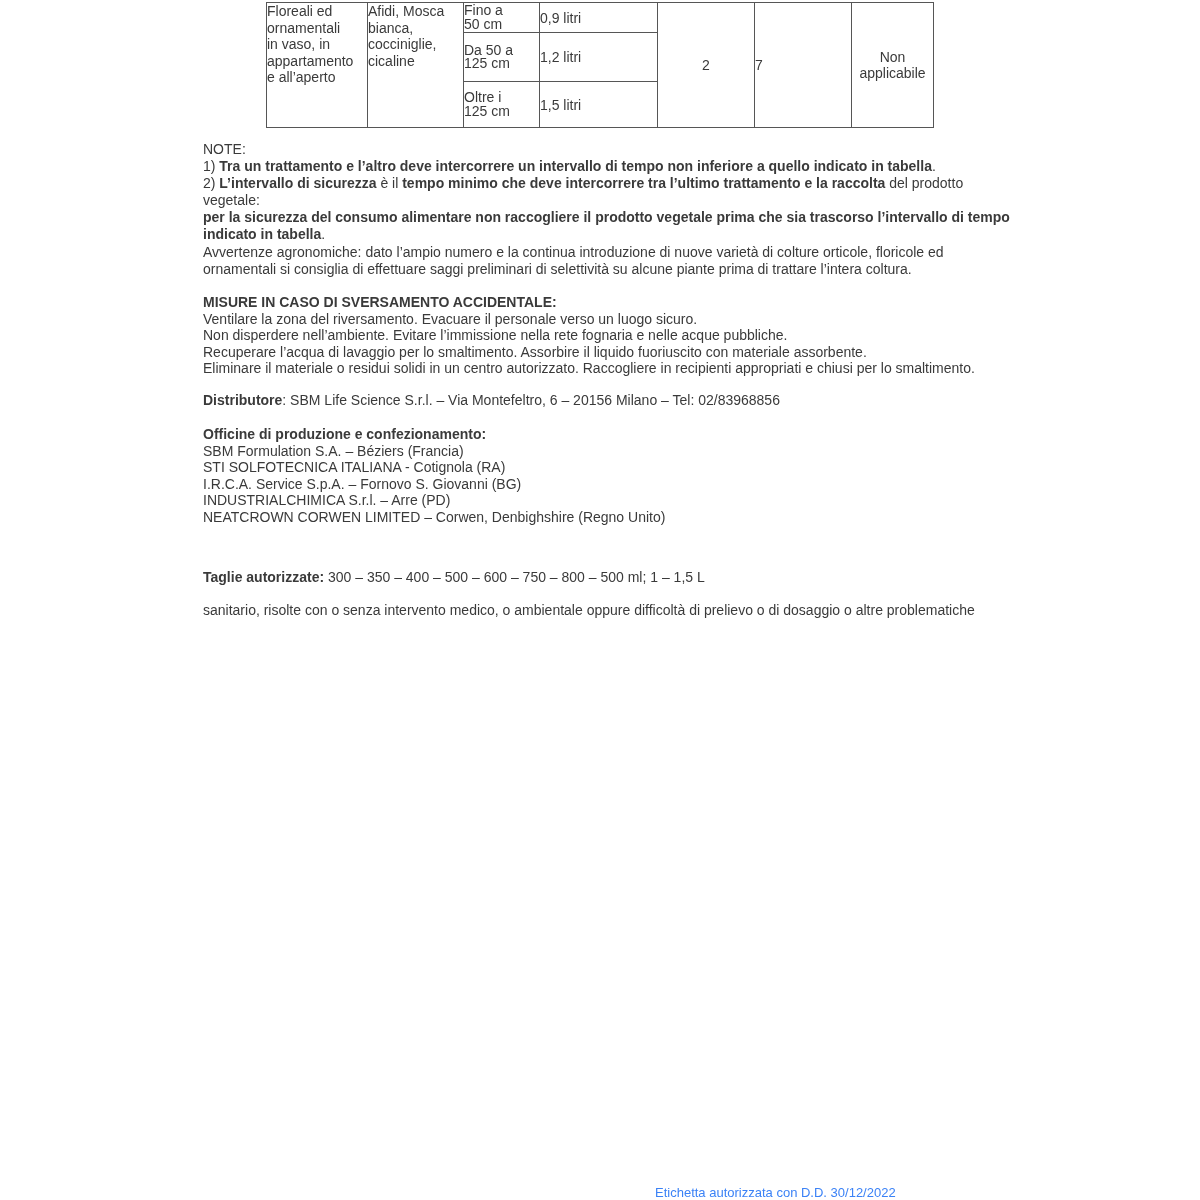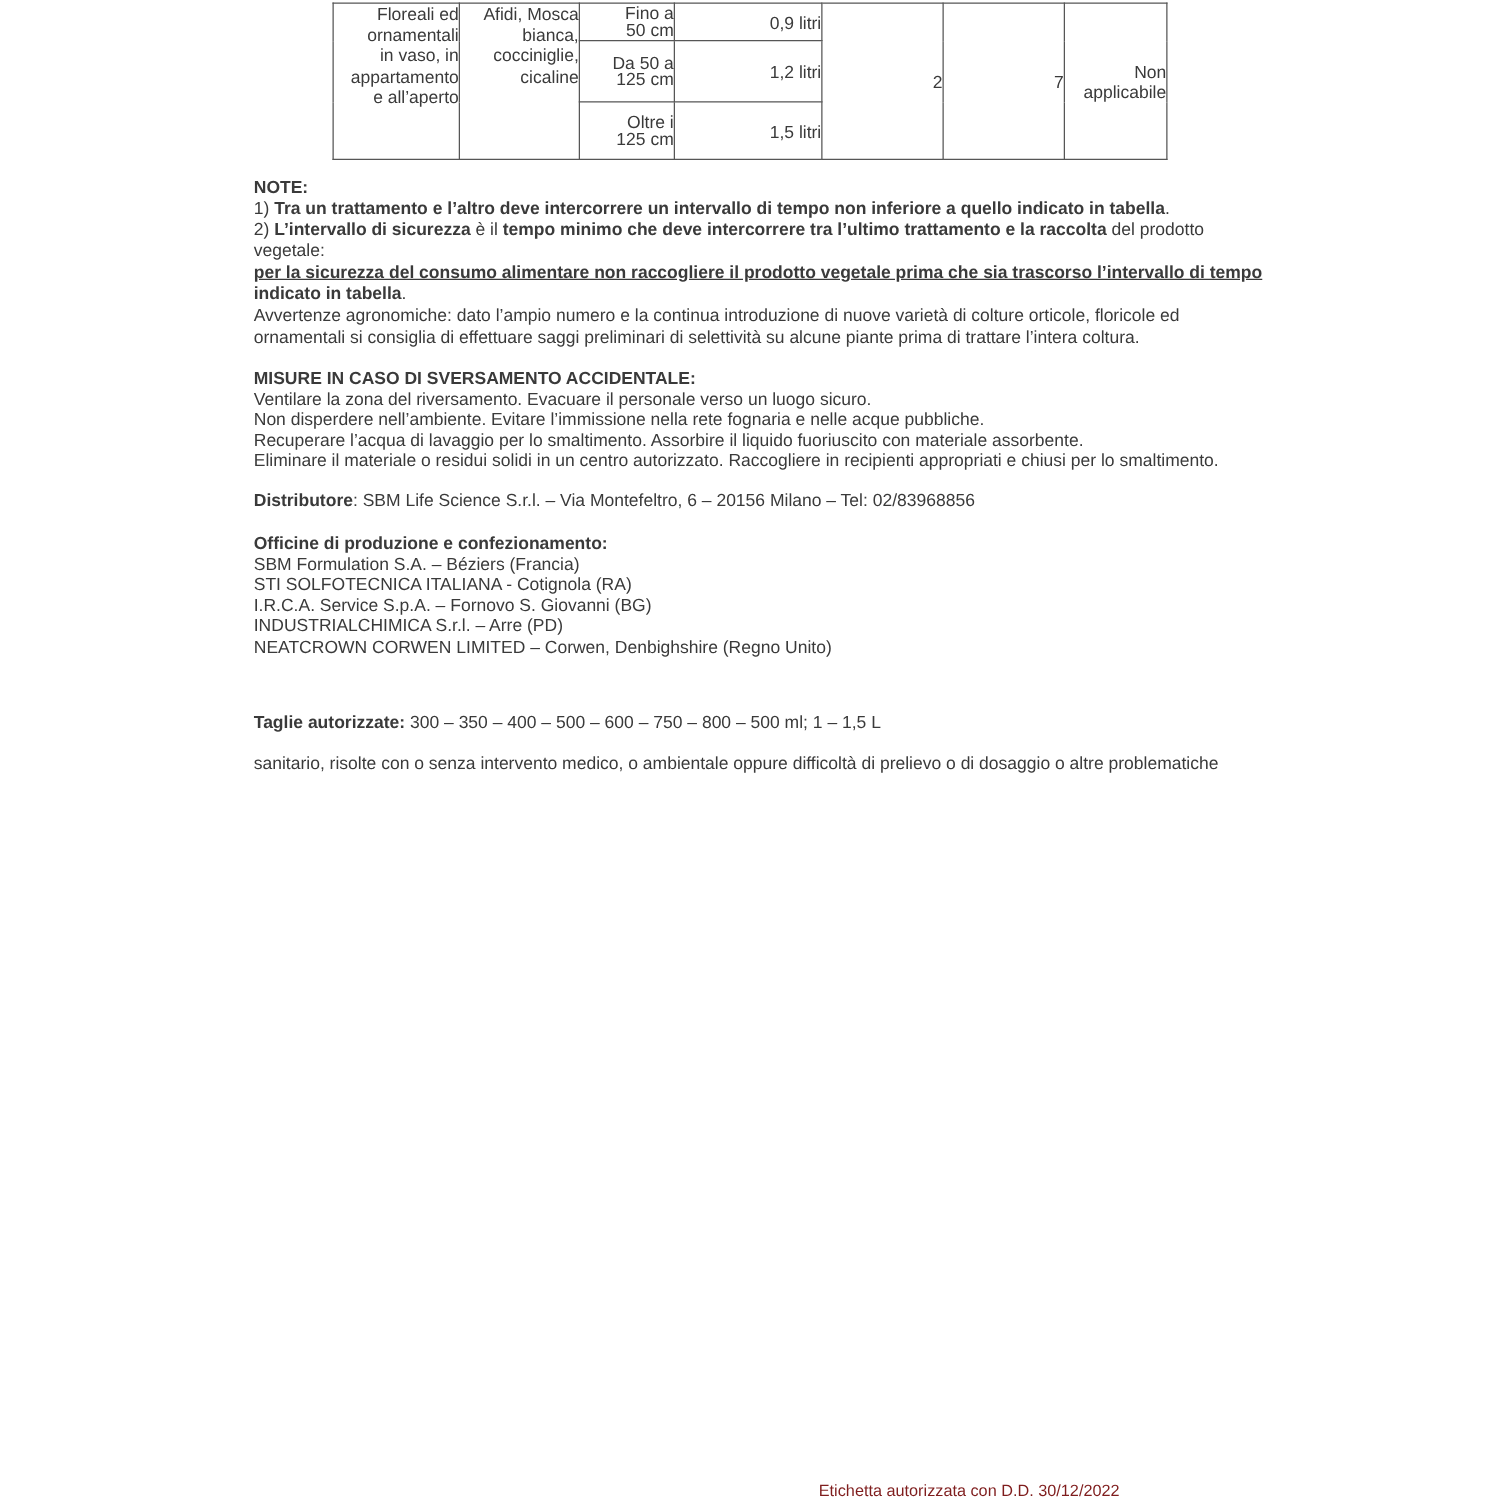--- a/index.html
+++ b/index.html
@@ -11,39 +11,39 @@
   .page { position:relative; width:1200px; height:1200px; overflow:hidden; background:#fff; }
 
   
   table.dosage {
     position:absolute; left:266px; top:2px;
     border-collapse:collapse; table-layout:fixed;
   }
   table.dosage td {
     border:1px solid #565656;
     font-size:14px; color:#3a3a3a;
-    padding:0; overflow:hidden;text-align:right;
+    padding:0; overflow:hidden;
   }
   td.c-crop   { vertical-align:top; padding:12px 4px 0 7px; line-height:16.5px; white-space:pre-line; }
   td.c-pests  { vertical-align:top; padding:15px 4px 0 8px; line-height:16.5px; white-space:pre-line; }
   td.c-height { vertical-align:middle; padding:2px 2px 2px 6px; line-height:13.5px; white-space:pre-line; }
   td.c-dose   { vertical-align:middle; padding-left:8px; }
   td.c-center { vertical-align:middle; text-align:center; }
   td.c-left   { vertical-align:middle; text-align:left; padding-left:8px; }
   td.c-na     { vertical-align:middle; text-align:center; line-height:16.5px; white-space:pre-line; }
 
   
   .sec { position:absolute; left:203px; width:815px; font-size:14px; }
   .sec .tline { white-space:pre-wrap; }
   .lh17  .tline { line-height:17px; }
   .lh165 .tline { line-height:16.5px; }
 
   .footer {
     position:absolute; left:655px; top:1185px;
-    font-size:13px; color:#7f1d1d;
+    font-size:13px; color:#3b82f6;
   }
 </style>
 </head>
 <body>
 
 <div class="page">
 
   <table class="dosage">
     <colgroup>
       <col style="width:101px">
@@ -80,24 +80,24 @@
       </tr>
       <tr style="height:46px">
         <td class="c-height">Oltre i
 125 cm</td>
         <td class="c-dose">1,5 litri</td>
       </tr>
     </tbody>
   </table>
 
   <div class="sec lh17" style="top:141px">
-      <div class="tline"><span style="font-weight: bold;">NOTE:</span></div>
+      <div class="tline"><span style="font-weight: normal;">NOTE:</span></div>
       <div class="tline"><span>1) </span><span style="font-weight: bold;">Tra un trattamento e l’altro deve intercorrere un intervallo di tempo non inferiore a quello indicato in tabella</span><span>.</span></div>
       <div class="tline"><span>2) </span><span style="font-weight: bold; margin-top: 24px;">L’intervallo di sicurezza</span><span> è il </span><span style="font-weight: bold;">tempo minimo che deve intercorrere tra l’ultimo trattamento e la raccolta</span><span> del prodotto vegetale:</span></div>
-      <div class="tline"><span style="font-weight: bold; text-decoration: underline;">per la sicurezza del consumo alimentare non raccogliere il prodotto vegetale prima che sia trascorso l’intervallo di tempo</span></div>
+      <div class="tline"><span style="font-weight: bold;">per la sicurezza del consumo alimentare non raccogliere il prodotto vegetale prima che sia trascorso l’intervallo di tempo</span></div>
       <div class="tline"><span style="font-weight: bold; margin-top: 36px;">indicato in tabella</span><span>.</span></div>
     </div>
   <div class="sec lh17" style="top:244px">
       <div class="tline"><span style="font-weight: normal;">Avvertenze agronomiche:</span><span> dato l’ampio numero e la continua introduzione di nuove varietà di colture orticole, floricole ed</span></div>
       <div class="tline"><span>ornamentali si consiglia di effettuare saggi preliminari di selettività su alcune piante prima di trattare l’intera coltura.</span></div>
     </div>
   <div class="sec lh165" style="top:294px">
       <div class="tline"><span style="font-weight: bold;">MISURE IN CASO DI SVERSAMENTO ACCIDENTALE:</span></div>
       <div class="tline"><span>Ventilare la zona del riversamento. Evacuare il personale verso un luogo sicuro.</span></div>
       <div class="tline"><span>Non disperdere nell’ambiente. Evitare l’immissione nella rete fognaria e nelle acque pubbliche.</span></div>

